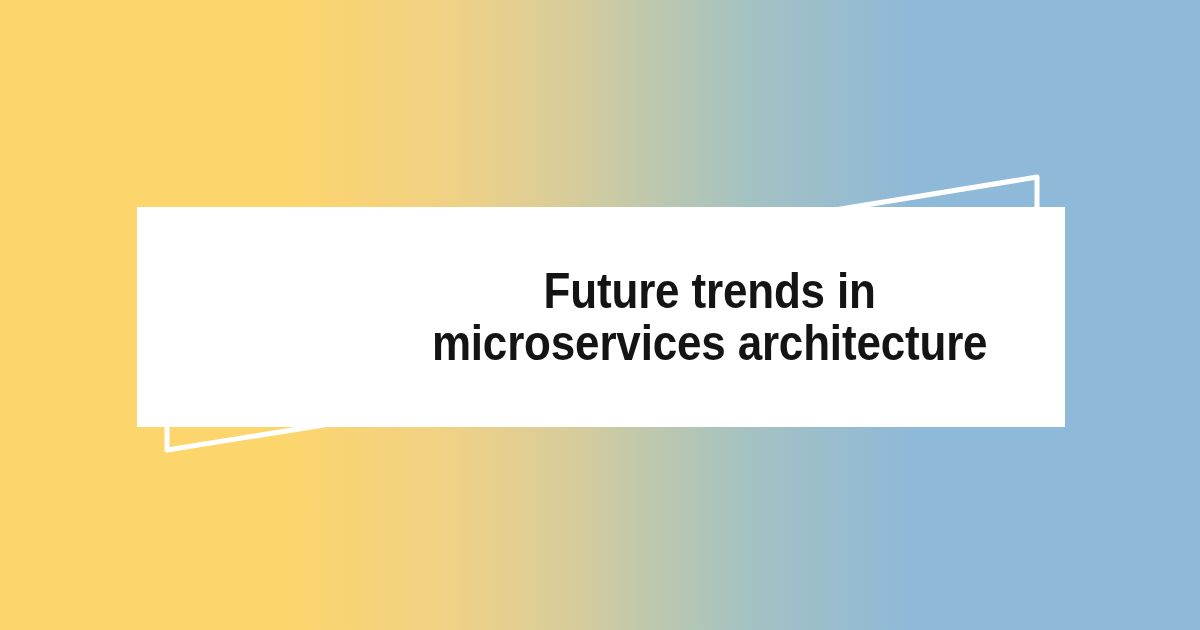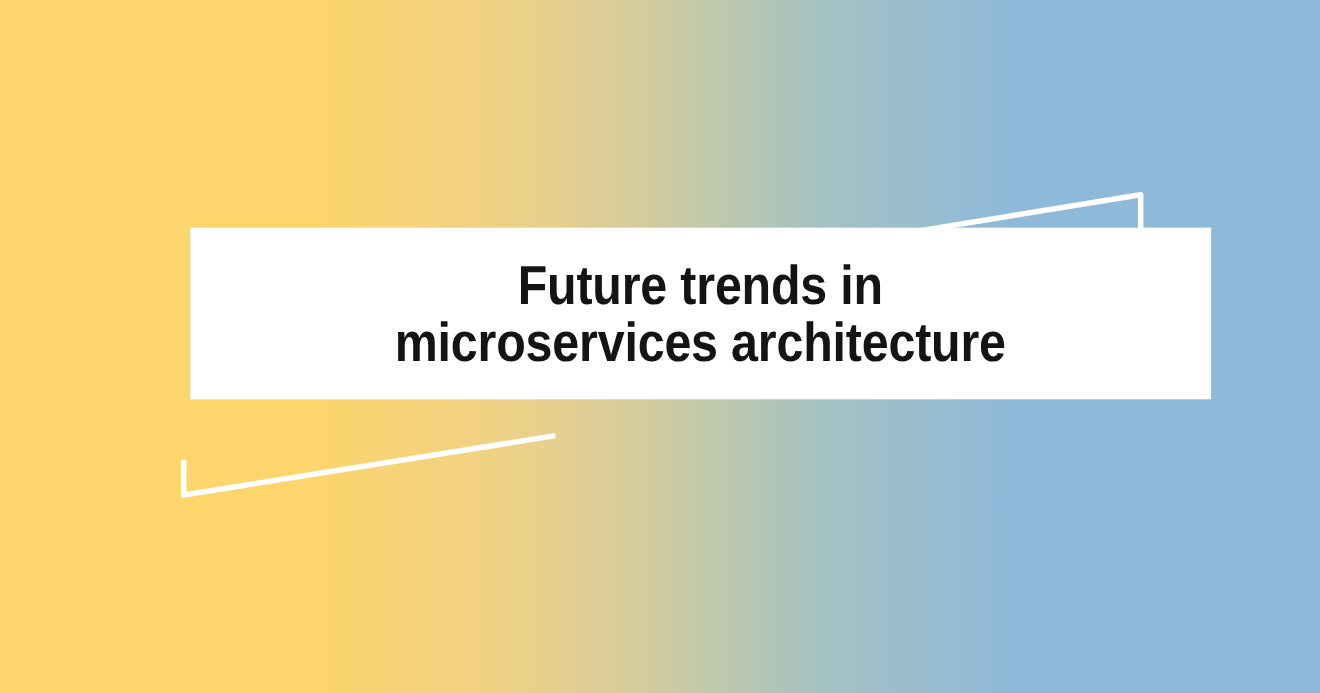--- a/index.html
+++ b/index.html
@@ -40,26 +40,25 @@
     height: 630px;
     pointer-events: none;
   }
 
   
   .card {
     position: absolute;
     left: 137px;
     top: 207px;
     width: 928px;
-    height: 156px;
+    height: 220px;
     background: #ffffff;
     display: flex;
     align-items: center;
-    justify-content: center;
-    margin-left: 36px;
+    justify-content: flex-end;
   }
 
   .card-title {
     margin: 0;
     padding: 0 40px;
     text-align: center;
     color: #141414;
     font-family: "Liberation Sans Narrow", "Liberation Sans", sans-serif;
     font-size: 50px;
     line-height: 52px;

